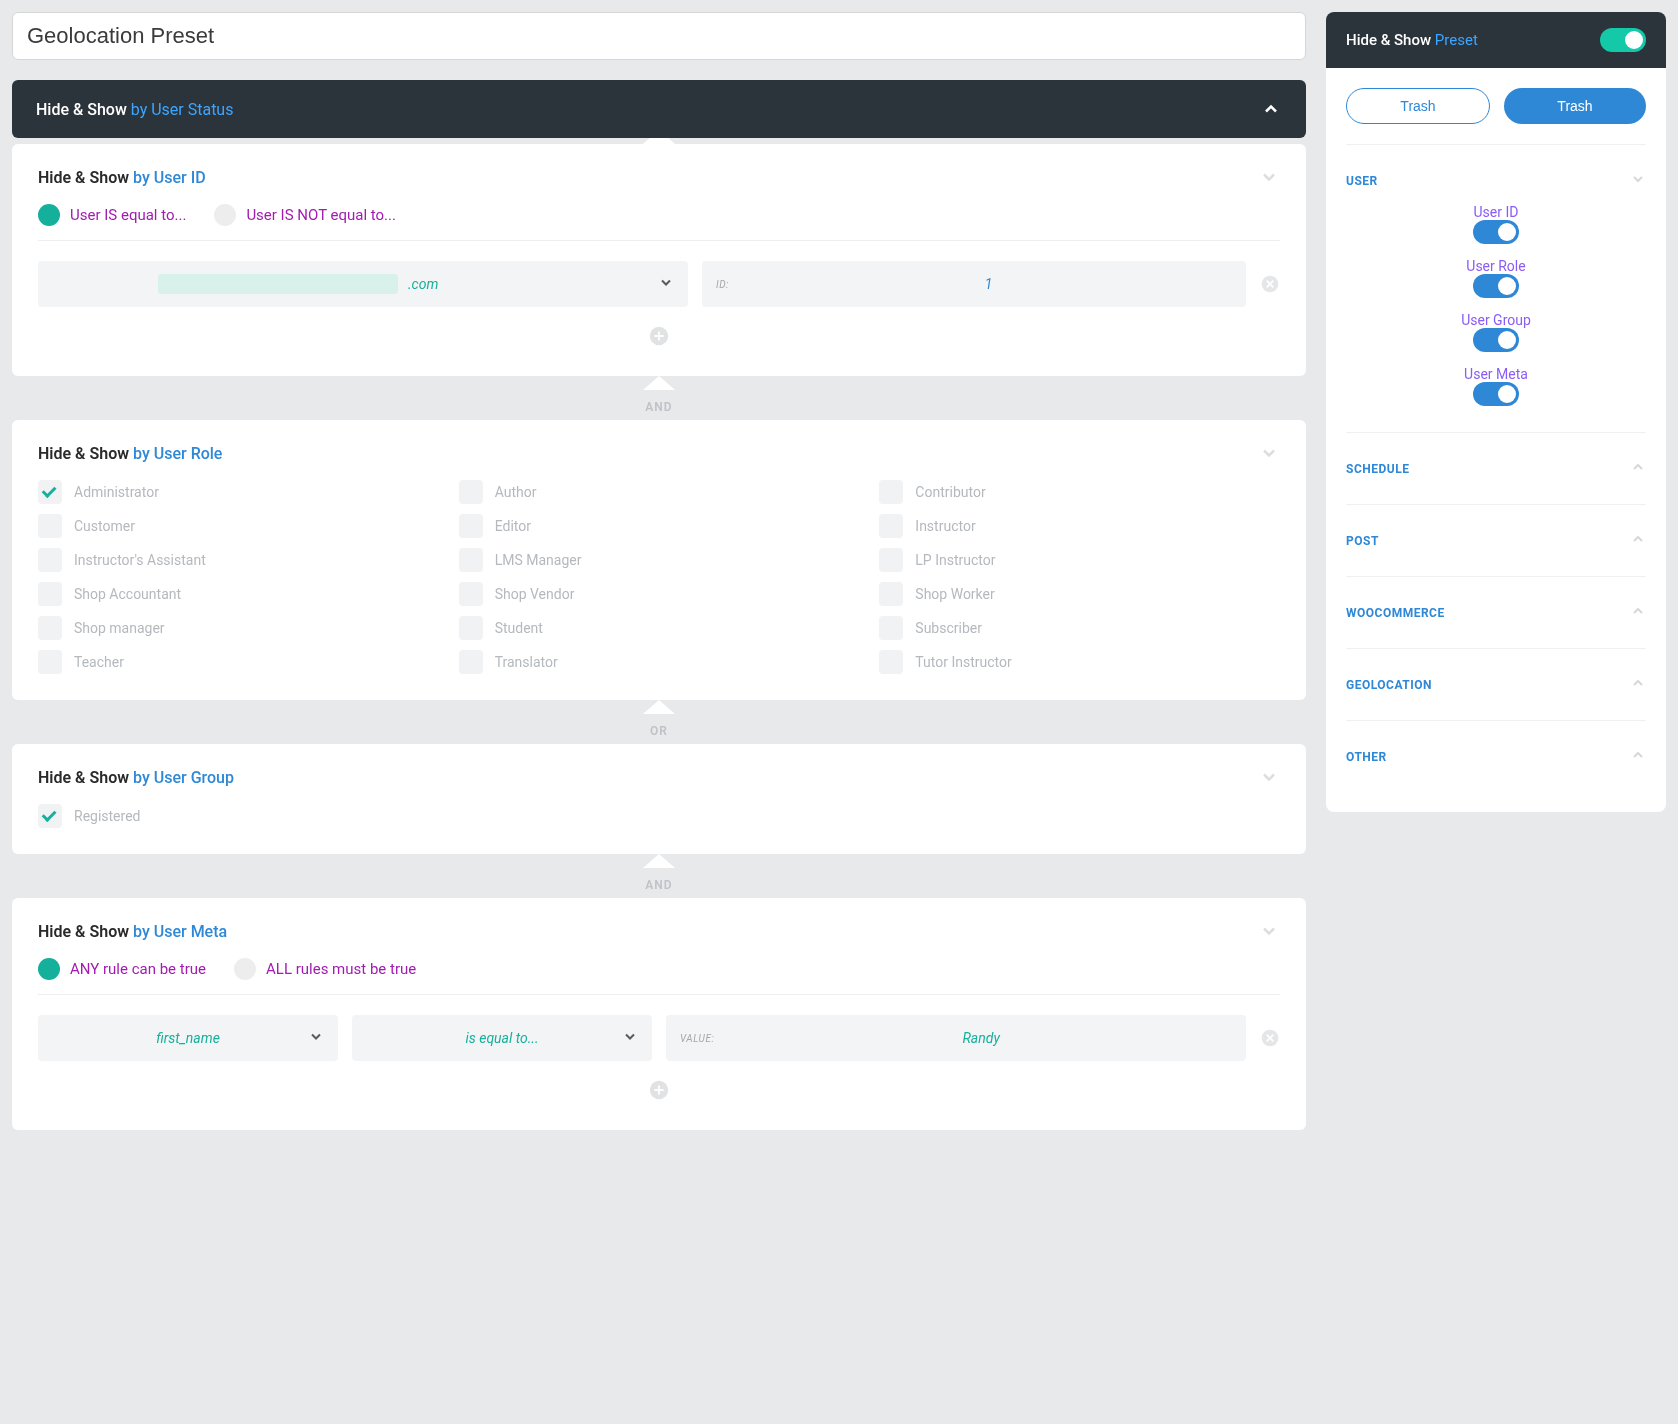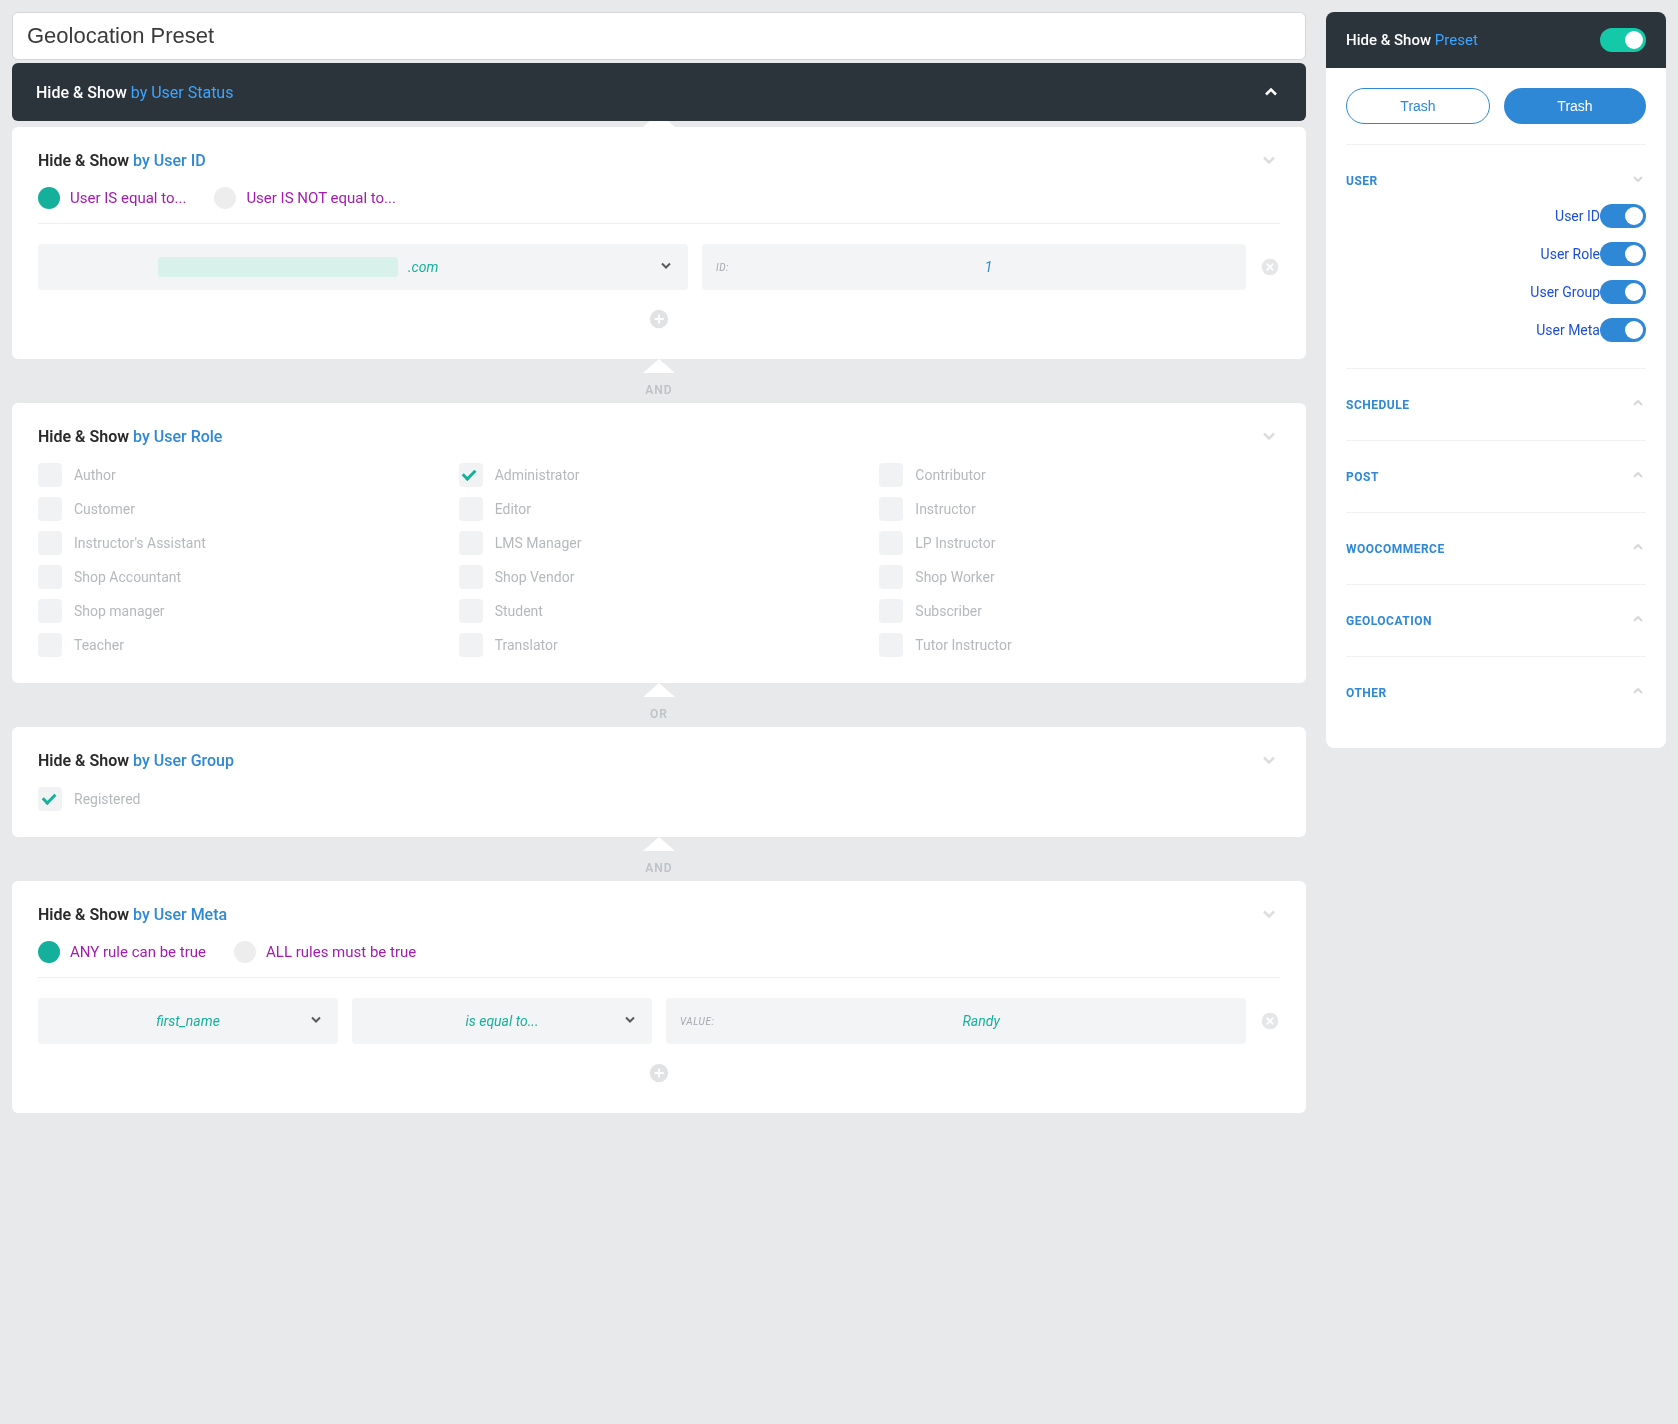--- a/index.html
+++ b/index.html
@@ -15,21 +15,21 @@
   .side { width: 340px; flex-shrink: 0; }
 
   .title-input {
     width: 100%;
     padding: 10px 14px;
     font-size: 22px;
     color: #3a3a3a;
     background: #fff;
     border: 1px solid #d6d6d6;
     border-radius: 6px;
-    margin-bottom: 3px;
+    margin-bottom: 20px;
     outline: none;
   }
 
   .accordion {
     background: #2b333b;
     color: #fff;
     border-radius: 6px;
     padding: 18px 24px;
     display: flex;
     align-items: center;
@@ -176,21 +176,21 @@
     cursor: pointer;
   }
   .sec-h .lab {
     font-size: 12px; letter-spacing: .5px; font-weight: 700; color: #2e88d6;
   }
   .sec-h .cv { opacity: .35; }
   .sec-h .cv svg { stroke: #8a8f95; }
   .sec-items { margin-top: 14px; display: flex; flex-direction: column; gap: 14px; }
   .sec-item {
     display: flex; align-items: center; justify-content: flex-end;
-    font-size: 14px; color: #1d4ed8;
+    font-size: 14px; color: #8b5cf6; flex-direction: column;
   }
 </style>
 </head>
 <body>
 
 <div class="layout">
   <div class="main">
 
     <input class="title-input" value="Geolocation Preset" style="">
 
@@ -274,27 +274,27 @@
           <span>Hide &amp; Show</span>
           <span class="sub">by User Role</span>
         </div>
         <div class="chev open">
           <svg width="20" height="20" viewBox="0 0 24 24" fill="none" stroke-width="3">
               <path d="M6 9l6 6 6-6"></path>
             </svg>
         </div>
       </div>
       <div class="role-grid" id="role-grid">
+          <div class="chk on">
+            <div class="box"></div>
+            <span>Administrator</span>
+          </div>
           <div class="chk">
             <div class="box"></div>
             <span>Author</span>
-          </div>
-          <div class="chk on">
-            <div class="box"></div>
-            <span>Administrator</span>
           </div>
           <div class="chk">
             <div class="box"></div>
             <span>Contributor</span>
           </div>
           <div class="chk">
             <div class="box"></div>
             <span>Customer</span>
           </div>
           <div class="chk">

